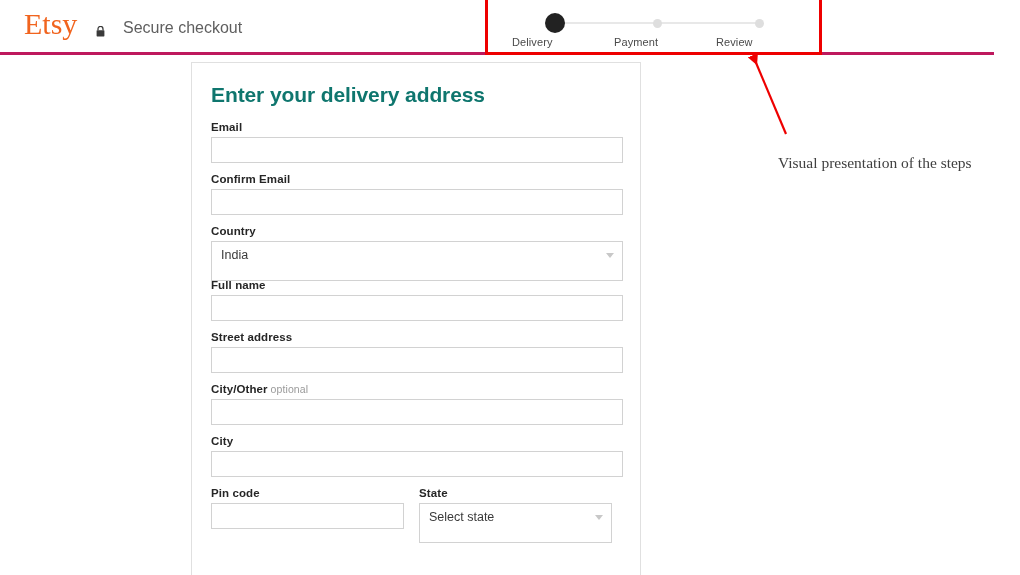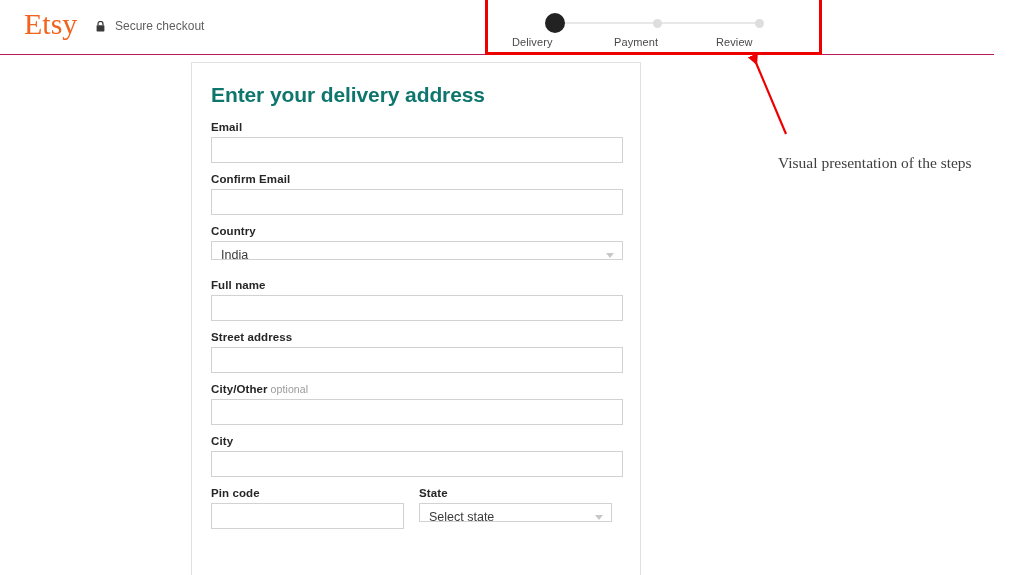--- a/index.html
+++ b/index.html
@@ -15,42 +15,42 @@
     position: relative;
   }
 
   
   #site-header {
     position: absolute;
     left: 0; top: 0;
     width: 994px;
     height: 55px;
     background: #ffffff;
-    border-bottom: 1px solid #be185d;
+    border-bottom: 3px solid #be185d;
     box-sizing: border-box;
   }
   #brand-logo {
     position: absolute;
     left: 24px;
     top: 9px;
     font-family: "Liberation Serif", serif;
     font-size: 30px;
     color: #F1641E;
     letter-spacing: 0px;
     line-height: 1;
     user-select: none;
   }
   #secure-checkout {
     position: absolute;
     left: 96px;
     top: 19px;
     display: flex;
     align-items: center;
-    gap: 10px;
-    font-size: 12px;
+    gap: 18px;
+    font-size: 16px;
     color: #5f5f5f;
   }
   .lock-glyph {
     display: inline-block;
     width: 9px;
     height: 11px;
     position: relative;
     top: 0px;
   }
 
@@ -189,21 +189,21 @@
     outline: none;
     border-radius: 0;
   }
   .select-wrap {
     position: relative;
     width: 412px;
     height: 28px;
   }
   .select-box {
     width: 412px;
-    height: 19px;
+    height: 40px;
     border: 1px solid #d2d2d2;
     background: #ffffff;
     box-sizing: border-box;
     font-size: 12.5px;
     color: #3a3a3a;
     line-height: 26px;
     padding: 0 26px 0 9px;
     overflow: hidden;
     white-space: nowrap;
   }

